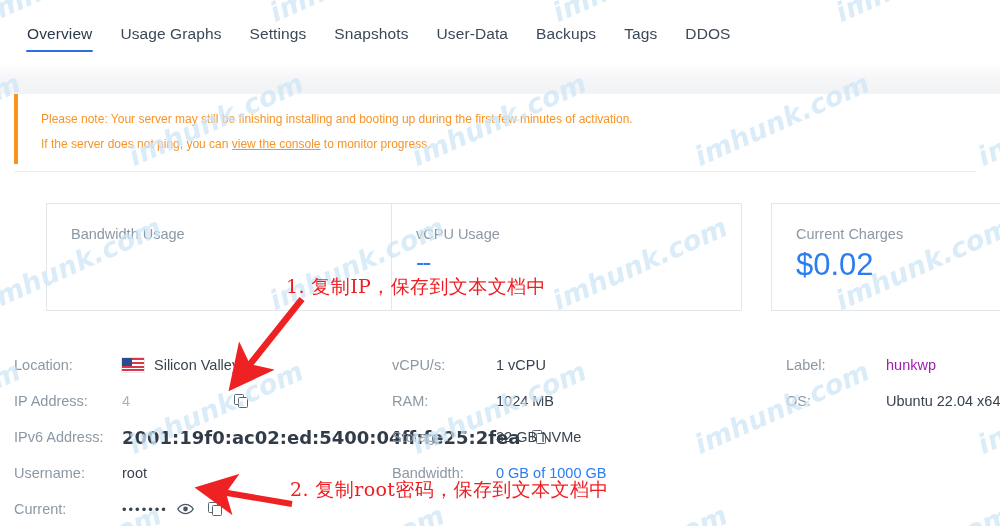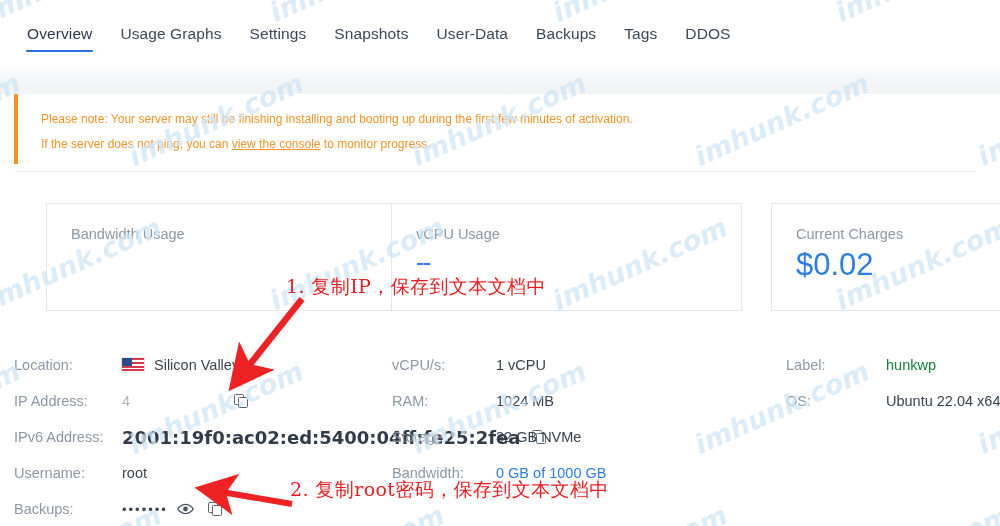--- a/index.html
+++ b/index.html
@@ -170,21 +170,21 @@
   }
   #col-mid .dlabel  { width: 104px; flex: 0 0 104px; }
   #col-right .dlabel{ width: 100px; flex: 0 0 100px; }
   .dval {
     color: #384350;
     font-size: 14.5px;
     display: flex;
     align-items: center;
   }
   .dval.blue { color: #2b7df0; }
-  .dval.link { color: #15803d; cursor: pointer; text-align: center; }
+  .dval.link { color: #a21caf; cursor: pointer; text-align: center; }
   .dval.faded { color: #aab3bd; }
   .dval.mono {
     font-family: "DejaVu Sans", sans-serif;
     font-weight: 700;
     font-size: 18px;
     color: #323c49;
   }
 
   .flag {
     width: 22px; height: 14px;
@@ -321,21 +321,21 @@
     <div class="dval mono" style="margin-right:12px">2001:19f0:ac02:ed:5400:04ff:fe25:2fea</div>
     <span class="copy-icon"></span>
   </div>
 
   <div class="drow">
     <div class="dlabel">Username:</div>
     <div class="dval">root</div>
   </div>
 
   <div class="drow">
-    <div class="dlabel">Backups:</div>
+    <div class="dlabel">Current:</div>
     <div class="dval">
       <span class="pw-dots">•••••••</span>
       <svg class="eye-icon" viewBox="0 0 20 13">
         <path d="M10 1C5 1 1.6 5 1 6.5 1.6 8 5 12 10 12s8.4-4 9-5.5C18.4 5 15 1 10 1z" fill="none" stroke="#4a5565" stroke-width="1.6"></path>
         <circle cx="10" cy="6.5" r="2.8" fill="#4a5565"></circle>
       </svg>
       <span class="copy-icon"></span>
     </div>
   </div>
 </div>

